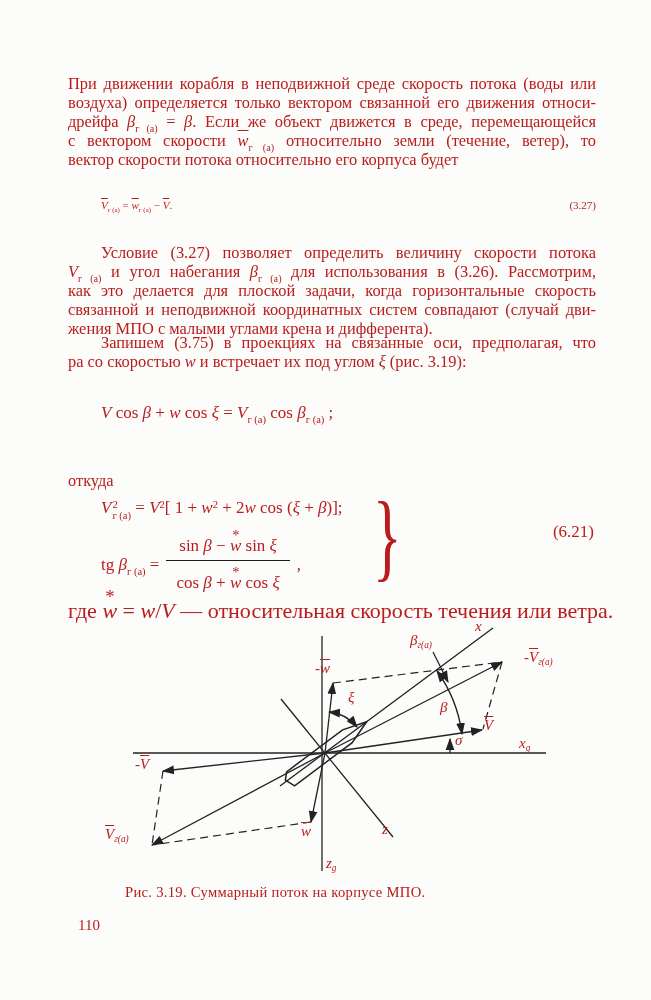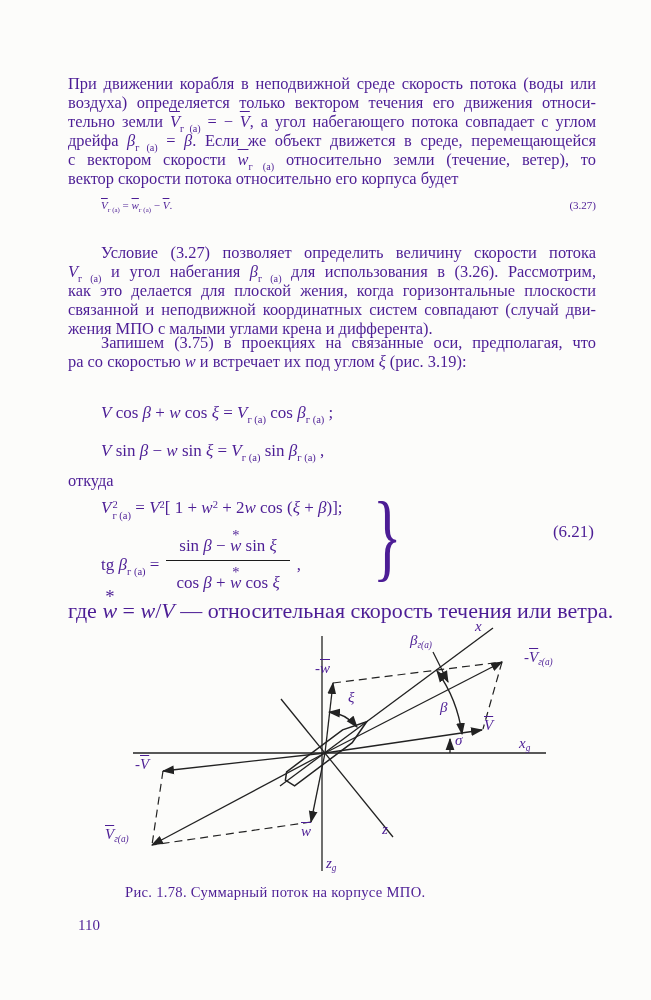--- a/index.html
+++ b/index.html
@@ -1,17 +1,17 @@
 <!DOCTYPE html>
 <html><head>
 <meta charset="utf-8">
 <style>
   html,body{margin:0;padding:0;background:#e8e8e8;}
   .page{position:relative;width:651px;height:1000px;background:#fcfcfa;
-        font-family:"Liberation Serif",serif;color:#4c1d95;overflow:hidden;}
+        font-family:"Liberation Serif",serif;color:#b91c1c;overflow:hidden;}
   .para{position:absolute;left:68px;width:528px;font-size:16.4px;line-height:19px;}
   .ln{display:block;}
   .jl{text-align:justify;text-align-last:justify;}
   .ind{text-indent:33px;}
   i{font-style:italic;}
   sub{font-size:0.62em;vertical-align:-0.45em;line-height:0;}
   sup{font-size:0.62em;vertical-align:0.5em;line-height:0;}
   .ov{text-decoration:overline;}
   .eqrow{position:absolute;left:68px;width:528px;display:flex;justify-content:space-between;
          align-items:baseline;font-size:11px;}
@@ -37,47 +37,45 @@
   .caption{position:absolute;left:125px;top:884px;font-size:14.6px;letter-spacing:0.3px;}
   .pagenum{position:absolute;left:78px;top:917px;font-size:15px;}
 </style>
 </head>
 <body>
 
 <div class="page">
 
   <div class="para" style="top:74px">
     <span class="ln jl">При движении корабля в неподвижной среде скорость потока (воды или</span>
-    <span class="ln jl">воздуха) определяется только вектором течения его движения относи-</span>
-    <span class="ln jl">тельно земли <i class="ov">V</i><sub>г (а)</sub> = − <i class="ov">V</i>, а угол набегающего потока совпадает с углом</span>
+    <span class="ln jl">воздуха) определяется только вектором связанной его движения относи-</span>
     <span class="ln jl">дрейфа <i>β</i><sub>г (а)</sub> = <i>β</i>. Если же объект движется в среде, перемещающейся</span>
     <span class="ln jl">с вектором скорости <i class="ov">w</i><sub>г (а)</sub> относительно земли (течение, ветер), то</span>
     <span class="ln">вектор скорости потока относительно его корпуса будет</span>
   </div>
 
   <div class="eqrow" style="top:199px">
     <span class="eq"><i class="ov">V</i><sub>г (а)</sub> = <i class="ov">w</i><sub>г (а)</sub> − <i class="ov">V</i>.</span>
     <span class="eqnum">(3.27)</span>
   </div>
 
   <div class="para" style="top:243px">
     <span class="ln jl ind">Условие (3.27) позволяет определить величину скорости потока</span>
     <span class="ln jl"><i>V</i><sub>г (а)</sub> и угол набегания <i>β</i><sub>г (а)</sub> для использования в (3.26). Рассмотрим,</span>
-    <span class="ln jl">как это делается для плоской жения, когда горизонтальные плоскости</span>
+    <span class="ln jl">как это делается для плоской задачи, когда горизонтальные скорость</span>
     <span class="ln jl">связанной и неподвижной координатных систем совпадают (случай дви-</span>
     <span class="ln">жения МПО с малыми углами крена и дифферента).</span>
   </div>
 
   <div class="para" style="top:333px">
     <span class="ln jl ind">Запишем (3.75) в проекциях на связанные оси, предполагая, что</span>
     <span class="ln">ра со скоростью <i>w</i> и встречает их под углом <i>ξ</i> (рис. 3.19):</span>
   </div>
 
   <div class="eqline" style="top:403px;left:101px"><i>V</i> cos <i>β</i> + <i>w</i> cos <i>ξ</i> = <i>V</i><sub>г (а)</sub> cos <i>β</i><sub>г (а)</sub> ;</div>
-  <div class="eqline" style="top:441px;left:101px"><i>V</i> sin <i>β</i> − <i>w</i> sin <i>ξ</i> = <i>V</i><sub>г (а)</sub> sin <i>β</i><sub>г (а)</sub> ,</div>
 
   <div class="eqline" style="top:471px;left:68px;font-size:16.4px">откуда</div>
 
   <div class="eq328">
     <div class="eqline" style="top:6px;left:33px"><i>V</i><span class="ss"><span>2</span><span>г (а)</span></span> = <i>V</i><sup>2</sup>[ 1 + <i>w</i><sup>2</sup> + 2<i>w</i> cos (<i>ξ</i> + <i>β</i>)];</div>
     <div class="eqline fracline" style="top:44px;left:33px">
       <span>tg <i>β</i><sub>г (а)</sub> =</span>
       <span class="frac">
         <span class="fnum">sin <i>β</i> − <span class="ws"><i>w</i><span class="st">*</span></span> sin <i>ξ</i></span>
         <span class="fden">cos <i>β</i> + <span class="ws"><i>w</i><span class="st">*</span></span> cos <i>ξ</i></span>
@@ -135,16 +133,16 @@
     <span class="fig-label" style="left:389px;top:102px"><span class="ov">V</span></span>
     <span class="fig-label" style="left:360px;top:117px">σ</span>
     <span class="fig-label" style="left:424px;top:120px">x<sub>g</sub></span>
     <span class="fig-label" style="left:40px;top:141px">-<span class="ov">V</span></span>
     <span class="fig-label" style="left:206px;top:208px"><span class="ov">w</span></span>
     <span class="fig-label" style="left:287px;top:206px">z</span>
     <span class="fig-label" style="left:10px;top:211px"><span class="ov">V</span><sub>г(а)</sub></span>
     <span class="fig-label" style="left:231px;top:240px">z<sub>g</sub></span>
   </div>
 
-  <div class="caption">Рис. 1.78. Суммарный поток на корпусе МПО.</div>
+  <div class="caption">Рис. 3.19. Суммарный поток на корпусе МПО.</div>
   <div class="pagenum">110</div>
 
 </div>
 
 </body></html>

